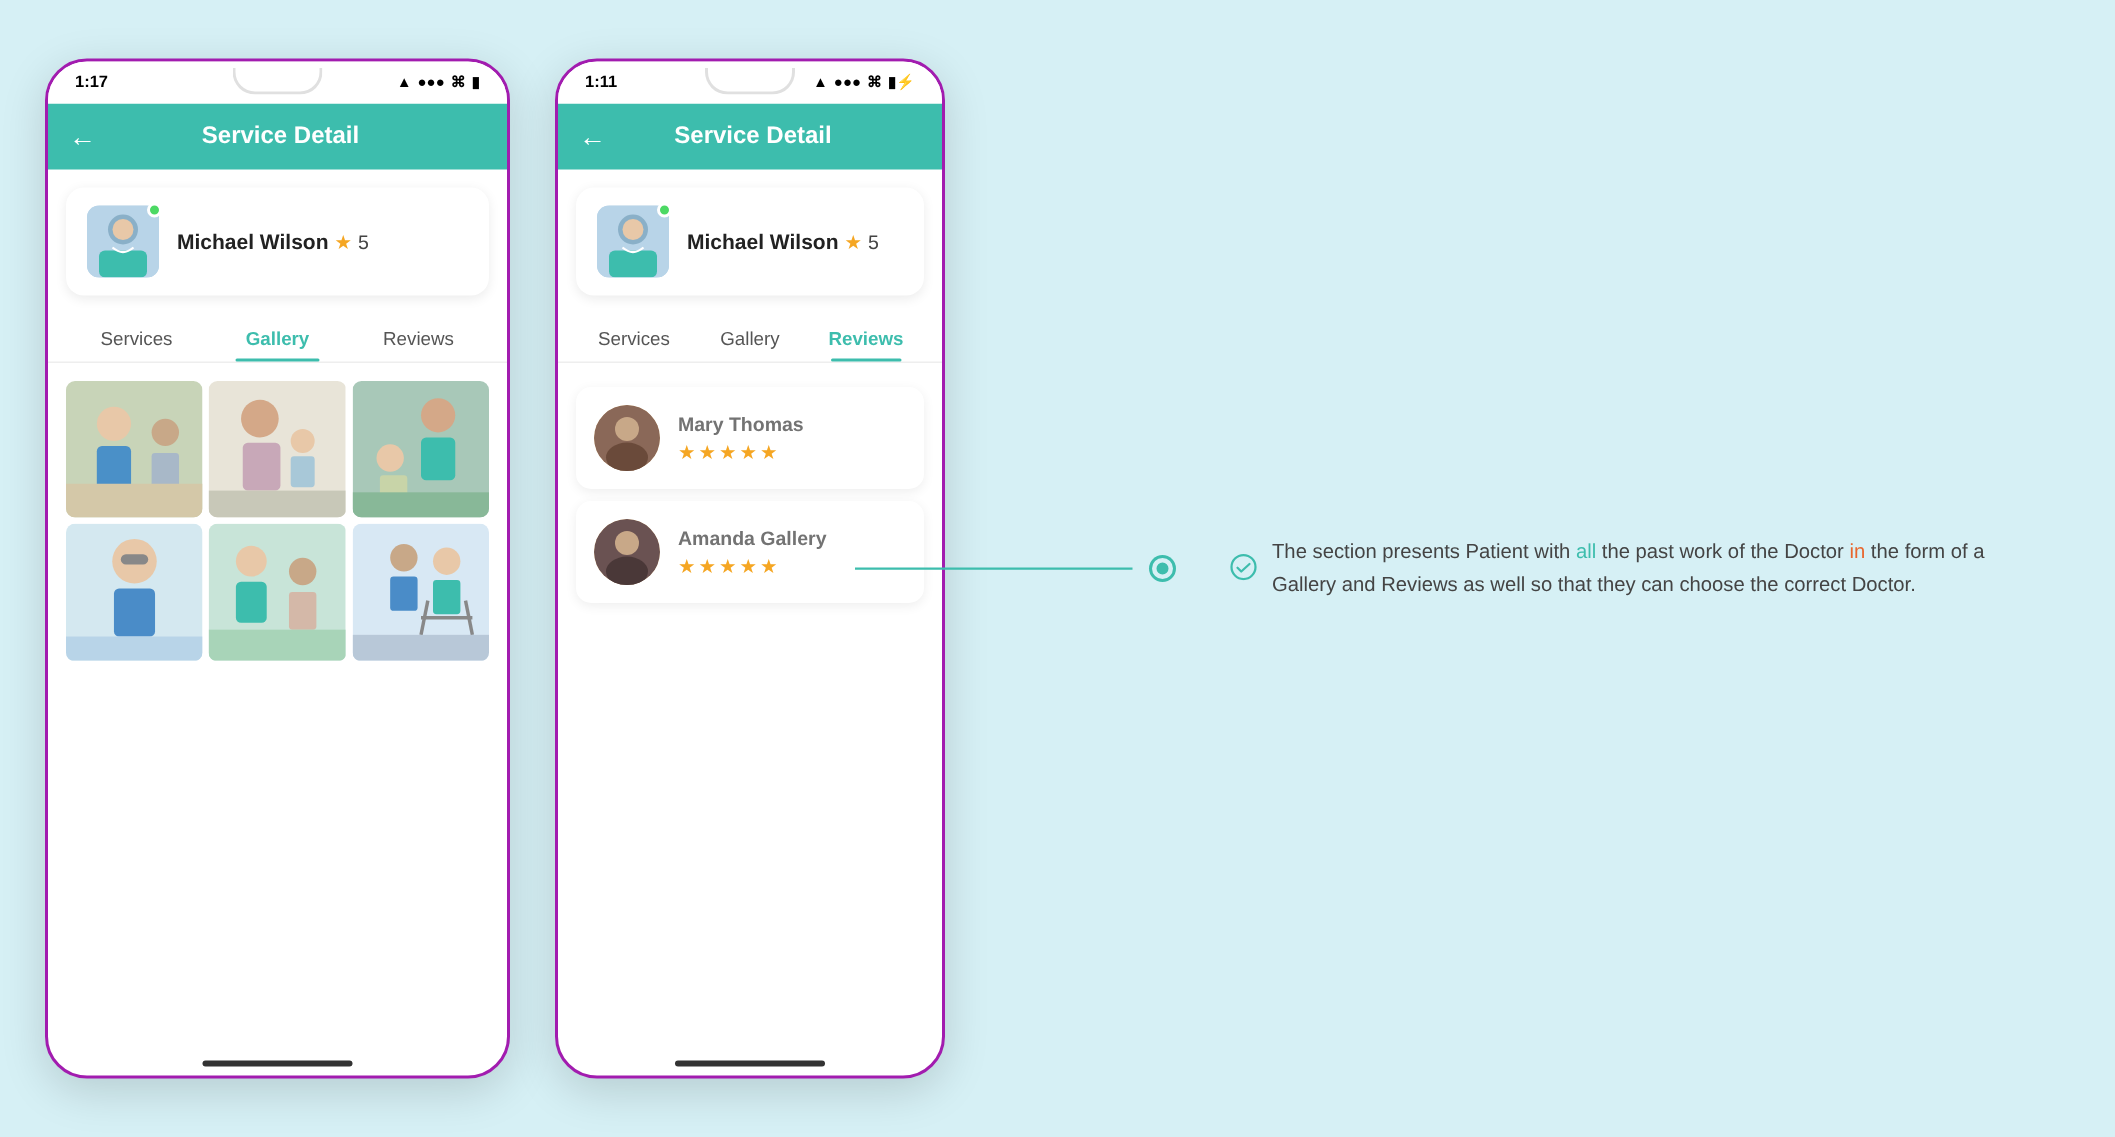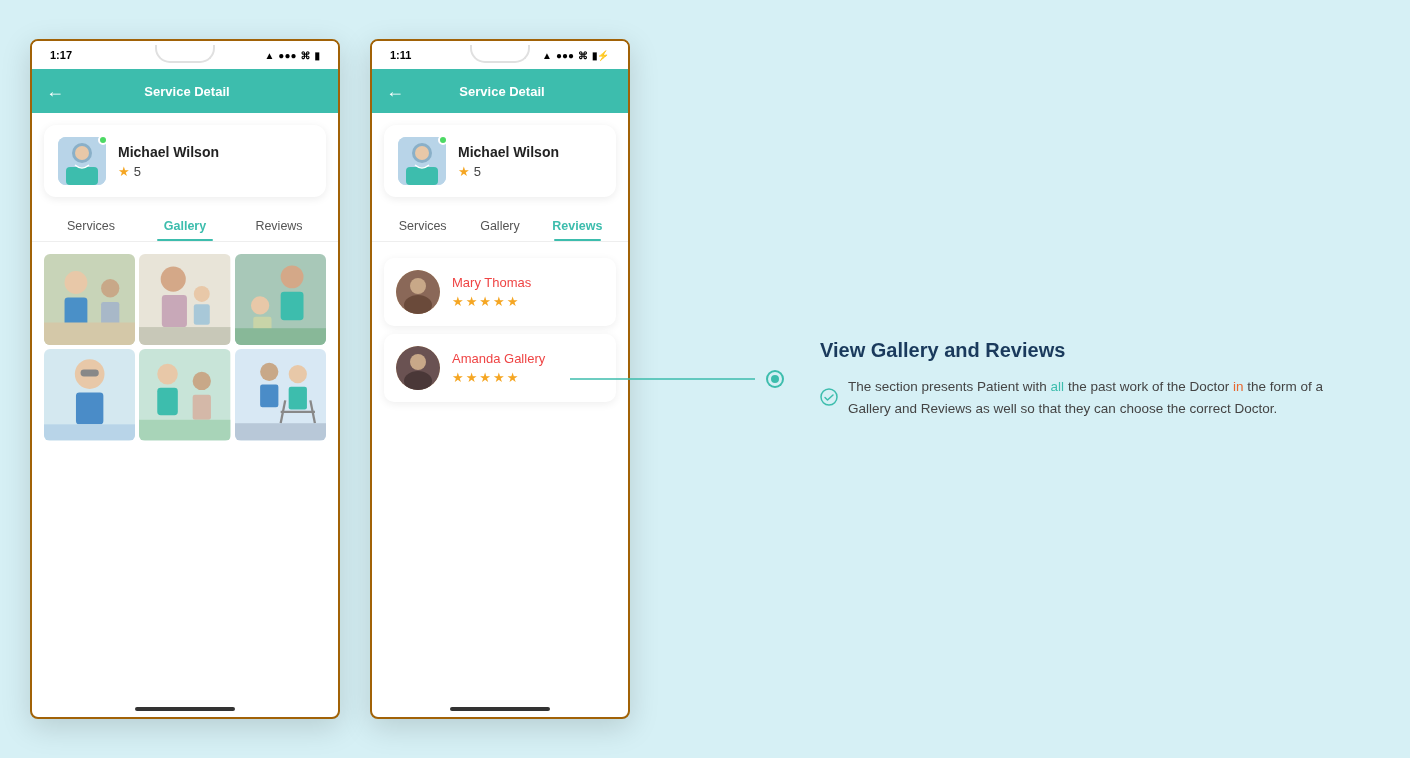--- a/index.html
+++ b/index.html
@@ -18,25 +18,25 @@
     .main-container {
       display: flex;
       align-items: center;
       gap: 30px;
       width: 100%;
     }
 
     
     .phone {
       background: #fff;
-      border-radius: 8px;
+      border-radius: 28px;
       box-shadow: 0 8px 30px rgba(0,0,0,0.15);
       overflow: hidden;
       position: relative;
-      border: 2px solid #a16207;
+      border: 2px solid #a21caf;
       flex-shrink: 0;
     }
 
     .phone-left {
       width: 310px;
       height: 680px;
     }
 
     .phone-right {
       width: 260px;
@@ -91,21 +91,21 @@
       color: #fff;
     }
 
     .header-back {
       font-size: 18px;
       margin-right: 10px;
       cursor: pointer;
     }
 
     .header-title {
-      font-size: 13px;
+      font-size: 16px;
       font-weight: 600;
       text-align: center;
       flex: 1;
       margin-right: 24px;
     }
 
     
     .doctor-card {
       margin: 12px;
       background: #fff;
@@ -145,21 +145,20 @@
       right: -2px;
       width: 10px;
       height: 10px;
       background: #4cd964;
       border-radius: 50%;
       border: 2px solid #fff;
     }
 
     .doctor-info {
       display: flex;
-      flex-direction: column;
       gap: 4px;
     }
 
     .doctor-name {
       font-size: 14px;
       font-weight: 700;
       color: #222;
     }
 
     .doctor-rating {
@@ -264,22 +263,22 @@
     }
 
     .reviewer-info {
       display: flex;
       flex-direction: column;
       gap: 4px;
     }
 
     .reviewer-name {
       font-size: 13px;
-      font-weight: 400;
-      color: #ef4444;
+      font-weight: 700;
+      color: #737373;
     }
 
     .reviewer-stars {
       display: flex;
       gap: 2px;
     }
 
     .rstar {
       color: #f5a623;
       font-size: 13px;
@@ -550,21 +549,20 @@
 
   <div class="annotation" style="position: relative; margin-left: 40px;">
 
     <svg style="position: absolute; left: -130px; top: 50%; transform: translateY(-50%);" width="200" height="4" viewBox="0 0 200 4">
       <line x1="0" y1="2" x2="185" y2="2" stroke="#3dbdad" stroke-width="1.5" stroke-dasharray="none"></line>
     </svg>
 
     <div style="position: absolute; left: 68px; top: 50%; transform: translateY(-50%); width: 14px; height: 14px; border-radius: 50%; background: #3dbdad; border: 3px solid #d6f0f5; box-shadow: 0 0 0 2px #3dbdad;"></div>
 
     <div style="margin-left: 90px;">
-      <div class="annotation-title">View Gallery and Reviews</div>
       <div class="annotation-body">
         <span class="check-icon">
           <svg width="18" height="18" viewBox="0 0 18 18" xmlns="http://www.w3.org/2000/svg">
             <circle cx="9" cy="9" r="8" fill="none" stroke="#3dbdad" stroke-width="1.5"></circle>
             <path d="M5 9.5 L7.5 12 L13 7" stroke="#3dbdad" stroke-width="1.5" fill="none" stroke-linecap="round" stroke-linejoin="round"></path>
           </svg>
         </span>
         <p class="annotation-text">
           The section presents Patient with <span style="color:#3dbdad;">all</span> the past work of the Doctor <span style="color:#e8672e;">in</span> the form of a Gallery and Reviews as well so that they can choose the correct Doctor.
         </p>

